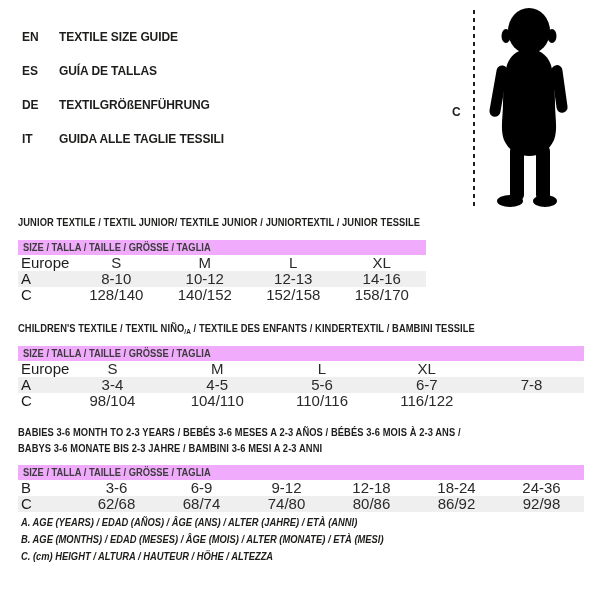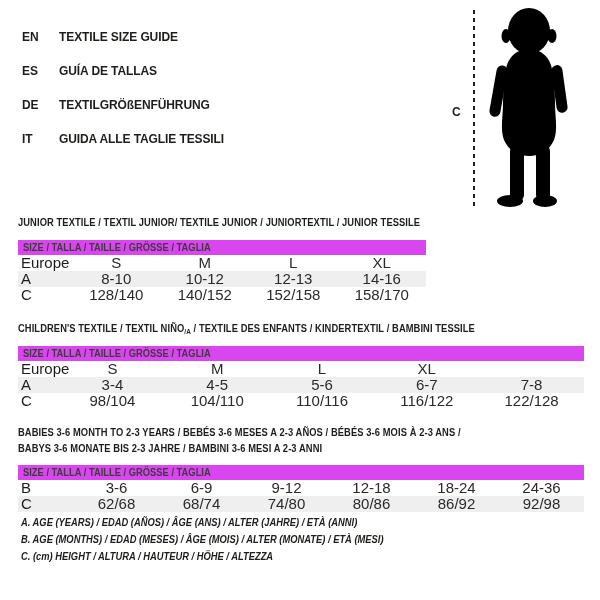--- a/index.html
+++ b/index.html
@@ -19,21 +19,21 @@
   .baby{position:absolute;left:482px;top:5px;}
   
   .heading{position:absolute;left:18px;font-size:11px;font-weight:bold;white-space:nowrap;
     transform:scaleX(0.85);transform-origin:0 50%;letter-spacing:0.1px;}
   .heading .sub{font-size:7.5px;vertical-align:-2px;}
   
   .table{position:absolute;left:18px;}
   .table.junior{top:240px;width:408px;}
   .table.children{top:346px;width:566px;}
   .table.babies{top:465px;width:566px;}
-  .sizebar{height:15px;line-height:15px;background:#d946ef;color:#3c3c3c;
+  .sizebar{height:15px;line-height:15px;background:#f0abfc;color:#3c3c3c;
     font-size:11px;font-weight:bold;padding-left:5px;overflow:hidden;}
   .sizebar span{display:inline-block;transform:scaleX(0.85);transform-origin:0 50%;white-space:nowrap;}
   .trow{display:grid;height:16px;line-height:16px;font-size:15px;}
   .junior .trow{grid-template-columns:54px repeat(4,1fr);}
   .children .trow{grid-template-columns:42px repeat(5,1fr);}
   .babies .trow{grid-template-columns:56px repeat(6,1fr);}
   .trow.shaded{background:#efefef;}
   .cell{text-align:center;white-space:nowrap;color:#2a2a2a;}
   .cell.label{text-align:left;padding-left:3px;color:#1d1d1b;}
   
@@ -125,21 +125,20 @@
       <div class="cell">5-6</div>
       <div class="cell">6-7</div>
       <div class="cell">7-8</div>
     </div>
     <div class="trow">
       <div class="cell label">C</div>
       <div class="cell">98/104</div>
       <div class="cell">104/110</div>
       <div class="cell">110/116</div>
       <div class="cell">116/122</div>
-      <div class="cell">122/128</div>
     </div>
   </div>
 
   <div class="heading" style="top:426px">BABIES 3-6 MONTH TO 2-3 YEARS / BEBÉS 3-6 MESES A 2-3 AÑOS / BÉBÉS 3-6 MOIS À 2-3 ANS /</div>
   <div class="heading" style="top:442px">BABYS 3-6 MONATE BIS 2-3 JAHRE / BAMBINI 3-6 MESI A 2-3 ANNI</div>
   <div class="table babies">
     <div class="sizebar"><span>SIZE / TALLA / TAILLE / GRÖSSE / TAGLIA</span></div>
     <div class="trow">
       <div class="cell label">B</div>
       <div class="cell">3-6</div>

